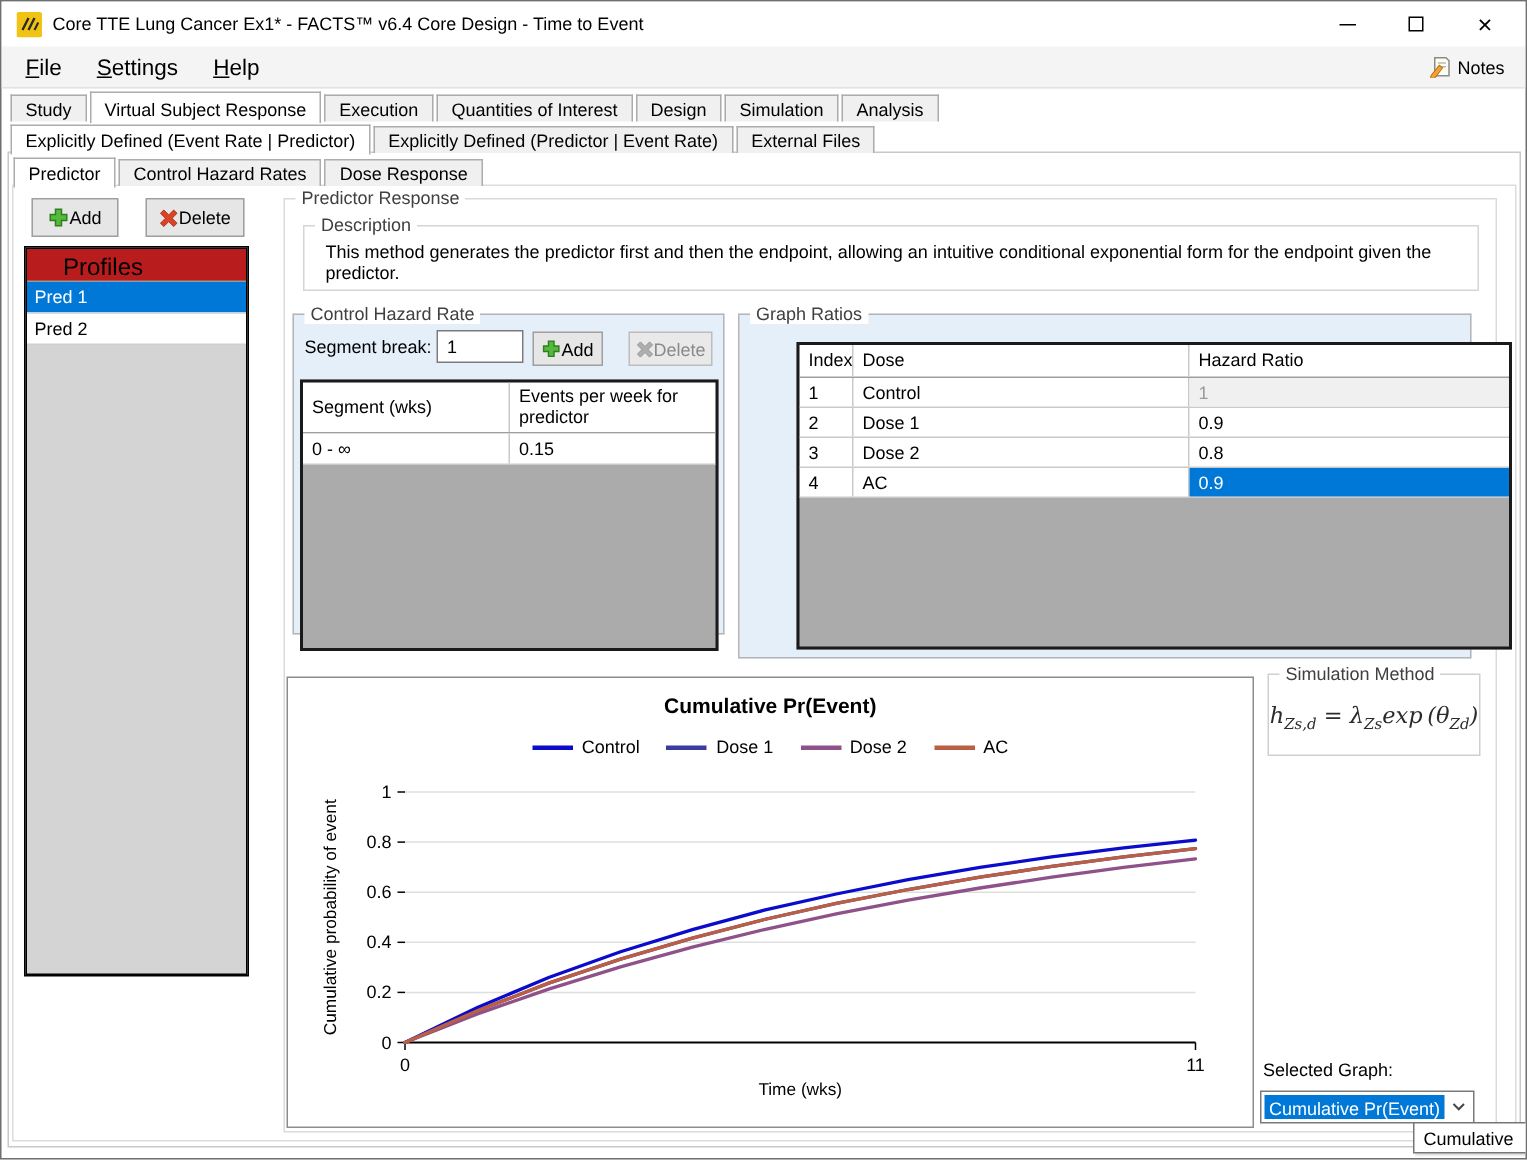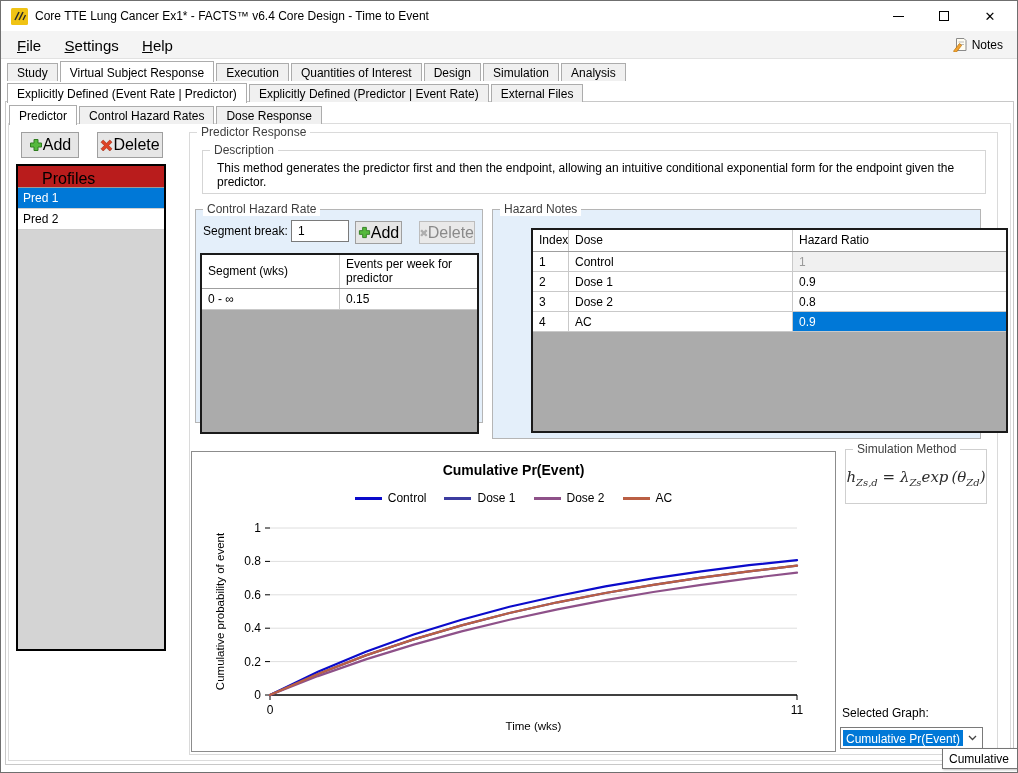--- a/index.html
+++ b/index.html
@@ -36,21 +36,21 @@
   .tab.sel { background:#fff; height:21px; padding-top:4px; z-index:3; position:relative; }
   #tabs-vsr .tab.sel, #tabs-sub .tab.sel { height:20px; padding-top:3px; }
 
   .page-frame-outer { position:absolute; left:4px; top:100px; width:1009px; height:664px;
                       background:#fff; border:1px solid #c8c8c8; }
   .page-frame-inner { position:absolute; left:7px; top:122px; width:1003px; height:638px;
                       background:#fff; border:1px solid #dcdcdc; }
 
   
   .btn { position:absolute; display:flex; align-items:center; justify-content:center; 
-         background:#e6e6e6; border:1px solid #9f9f9f; font-size:16px; }
+         background:#e6e6e6; border:1px solid #9f9f9f; font-size:12px; }
   .btn.disabled { color:#8a8a8a; border-color:#bdbdbd; background:#e9e9e9; }
 
   
   #btn-add-profile { left:20px; top:131px; width:58px; height:26px; }
   #btn-del-profile { left:96px; top:131px; width:66px; height:26px; }
   .profiles-list { position:absolute; left:16px; top:164px; width:148px; height:485px;
                    background:#d4d4d4; border:1px solid #000; box-shadow:0 0 0 1px #000; }
   .profiles-header { height:22px; background:#b91c1c; border-bottom:1px solid #9a9a9a;
                      padding:4px 0 0 24px; font-size:16px; }
   .prow { height:21px; background:#fff; border-bottom:1px solid #d0d0d0; padding:3px 0 0 5px; }
@@ -241,21 +241,21 @@
           <div class="cell c2">Events per week for predictor</div>
         </div>
         <div class="t-row">
           <div class="cell c1">0 - ∞</div>
           <div class="cell c2">0.15</div>
         </div>
       </div>
     </div>
 
     <div class="group blue" id="grp-hr">
-      <span class="group-label">Hazard Notes</span>
+      <span class="group-label">Graph Ratios</span>
       <div class="mini-table" id="hr-table">
         <div class="t-head">
           <div class="cell ci">Index</div>
           <div class="cell cd">Dose</div>
           <div class="cell cr">Hazard Ratio</div>
         </div>
         <div id="hr-rows">
             <div class="t-row">
               <div class="cell ci">1</div>
               <div class="cell cd">Control</div>

